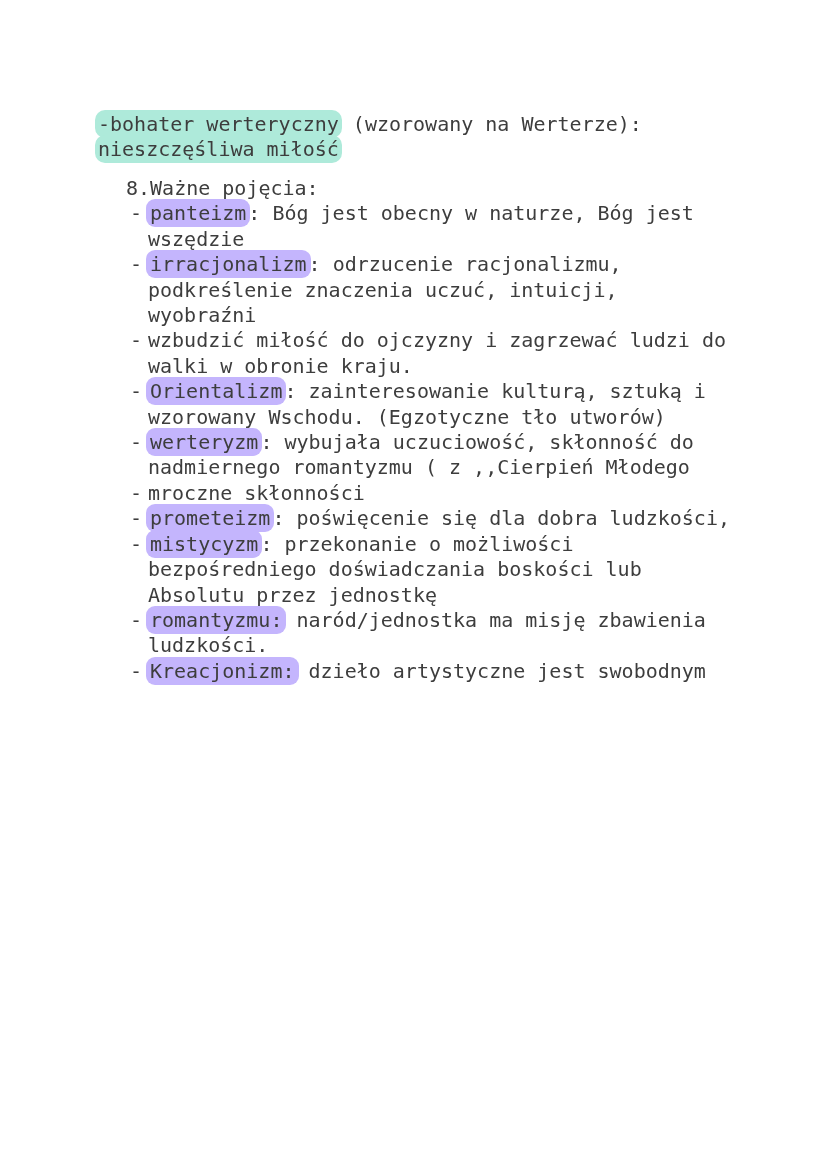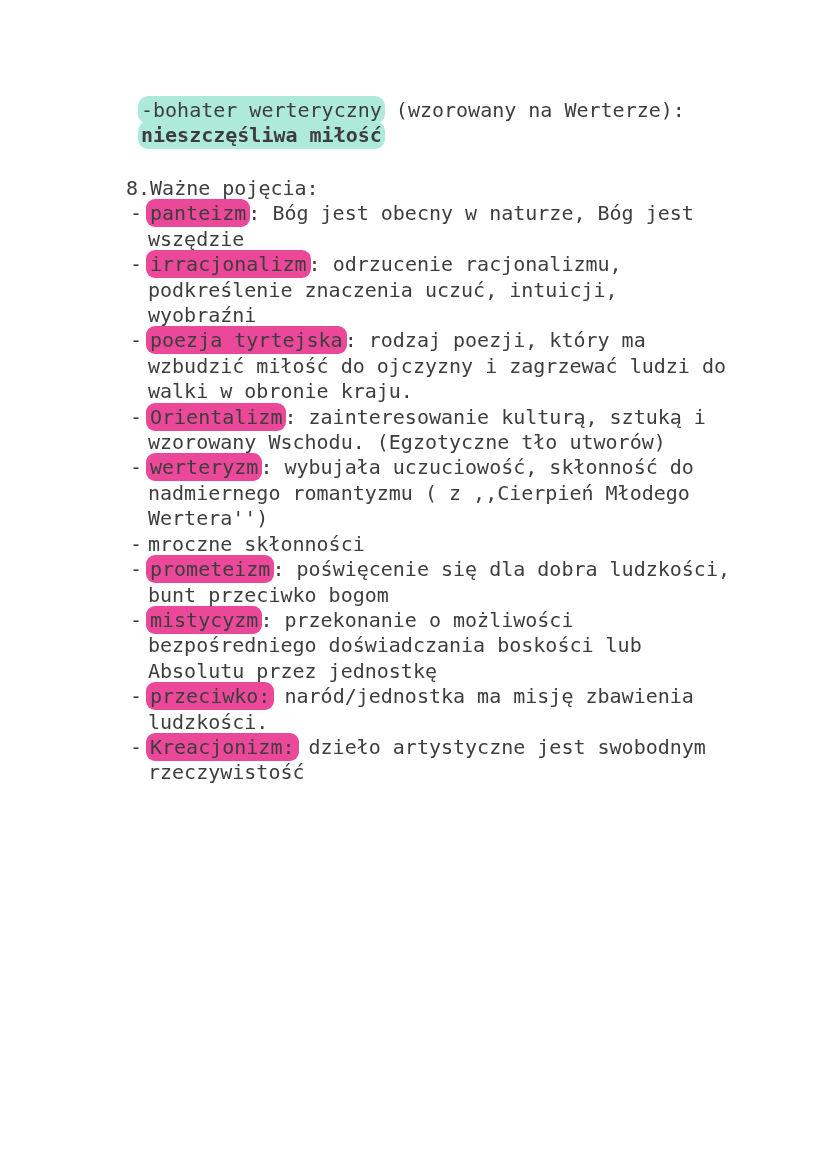--- a/index.html
+++ b/index.html
@@ -36,31 +36,29 @@
     line-height: 25.4px;
     white-space: pre;
     letter-spacing: 0;
     font-family: "DejaVu Sans Mono", "Liberation Mono", monospace;
   }
 
   
   .intro {
     position: absolute;
     left: 96px;
-    top: 98px;
-    margin-left: 43px;
+    top: 112px;
   }
   .intro .line {
     padding-left: 6px;
     text-indent: -6px;
   }
   .intro .line.l2 {
     padding-left: 0;
     text-indent: 0;
-    font-weight: bold;
   }
 
   .hl-mint {
     background: #aeeada;
     border-radius: 10px;
     padding: 2px 3px;
     margin: 0 -1px;
     box-decoration-break: clone;
     -webkit-box-decoration-break: clone;
   }
@@ -94,21 +92,21 @@
     top: 0;
     font-size: 20px;
     line-height: 25.4px;
   }
 
   .term-text {
     display: block;
   }
 
   .hl-olive {
-    background: #ec4899;
+    background: #c4b5fd;
     border-radius: 9px;
     padding: 2px 4px;
     margin: 0 -2px;
     box-decoration-break: clone;
     -webkit-box-decoration-break: clone;
   }
 </style>
 </head>
 <body>
 
@@ -130,57 +128,53 @@
             <div class="line term-text">wszędzie</div>
           </li>
           <li class="term-item">
             <span class="term-bullet">-</span>
             <div class="line term-text"><span class="hl-olive">irracjonalizm</span><span>: odrzucenie racjonalizmu,</span></div>
             <div class="line term-text">podkreślenie znaczenia uczuć, intuicji,</div>
             <div class="line term-text">wyobraźni</div>
           </li>
           <li class="term-item">
             <span class="term-bullet">-</span>
-            <div class="line term-text"><span class="hl-olive">poezja tyrtejska</span><span>: rodzaj poezji, który ma</span></div>
             <div class="line term-text">wzbudzić miłość do ojczyzny i zagrzewać ludzi do</div>
             <div class="line term-text">walki w obronie kraju.</div>
           </li>
           <li class="term-item">
             <span class="term-bullet">-</span>
             <div class="line term-text"><span class="hl-olive">Orientalizm</span><span>: zainteresowanie kulturą, sztuką i</span></div>
             <div class="line term-text">wzorowany Wschodu. (Egzotyczne tło utworów)</div>
           </li>
           <li class="term-item">
             <span class="term-bullet">-</span>
             <div class="line term-text"><span class="hl-olive">werteryzm</span><span>: wybujała uczuciowość, skłonność do</span></div>
             <div class="line term-text">nadmiernego romantyzmu ( z ,,Cierpień Młodego</div>
-            <div class="line term-text">Wertera'')</div>
           </li>
           <li class="term-item">
             <span class="term-bullet">-</span>
             <div class="line term-text">mroczne skłonności</div>
           </li>
           <li class="term-item">
             <span class="term-bullet">-</span>
             <div class="line term-text"><span class="hl-olive">prometeizm</span><span>: poświęcenie się dla dobra ludzkości,</span></div>
-            <div class="line term-text">bunt przeciwko bogom</div>
           </li>
           <li class="term-item">
             <span class="term-bullet">-</span>
             <div class="line term-text"><span class="hl-olive">mistycyzm</span><span>: przekonanie o możliwości</span></div>
             <div class="line term-text">bezpośredniego doświadczania boskości lub</div>
             <div class="line term-text">Absolutu przez jednostkę</div>
           </li>
           <li class="term-item">
             <span class="term-bullet">-</span>
-            <div class="line term-text"><span class="hl-olive">przeciwko:</span><span> naród/jednostka ma misję zbawienia</span></div>
+            <div class="line term-text"><span class="hl-olive">romantyzmu:</span><span> naród/jednostka ma misję zbawienia</span></div>
             <div class="line term-text">ludzkości.</div>
           </li>
           <li class="term-item">
             <span class="term-bullet">-</span>
             <div class="line term-text"><span class="hl-olive">Kreacjonizm:</span><span> dzieło artystyczne jest swobodnym</span></div>
-            <div class="line term-text">rzeczywistość</div>
           </li>
         </ul>
     </div>
 
   </div>
 </div>
 
 </body></html>

